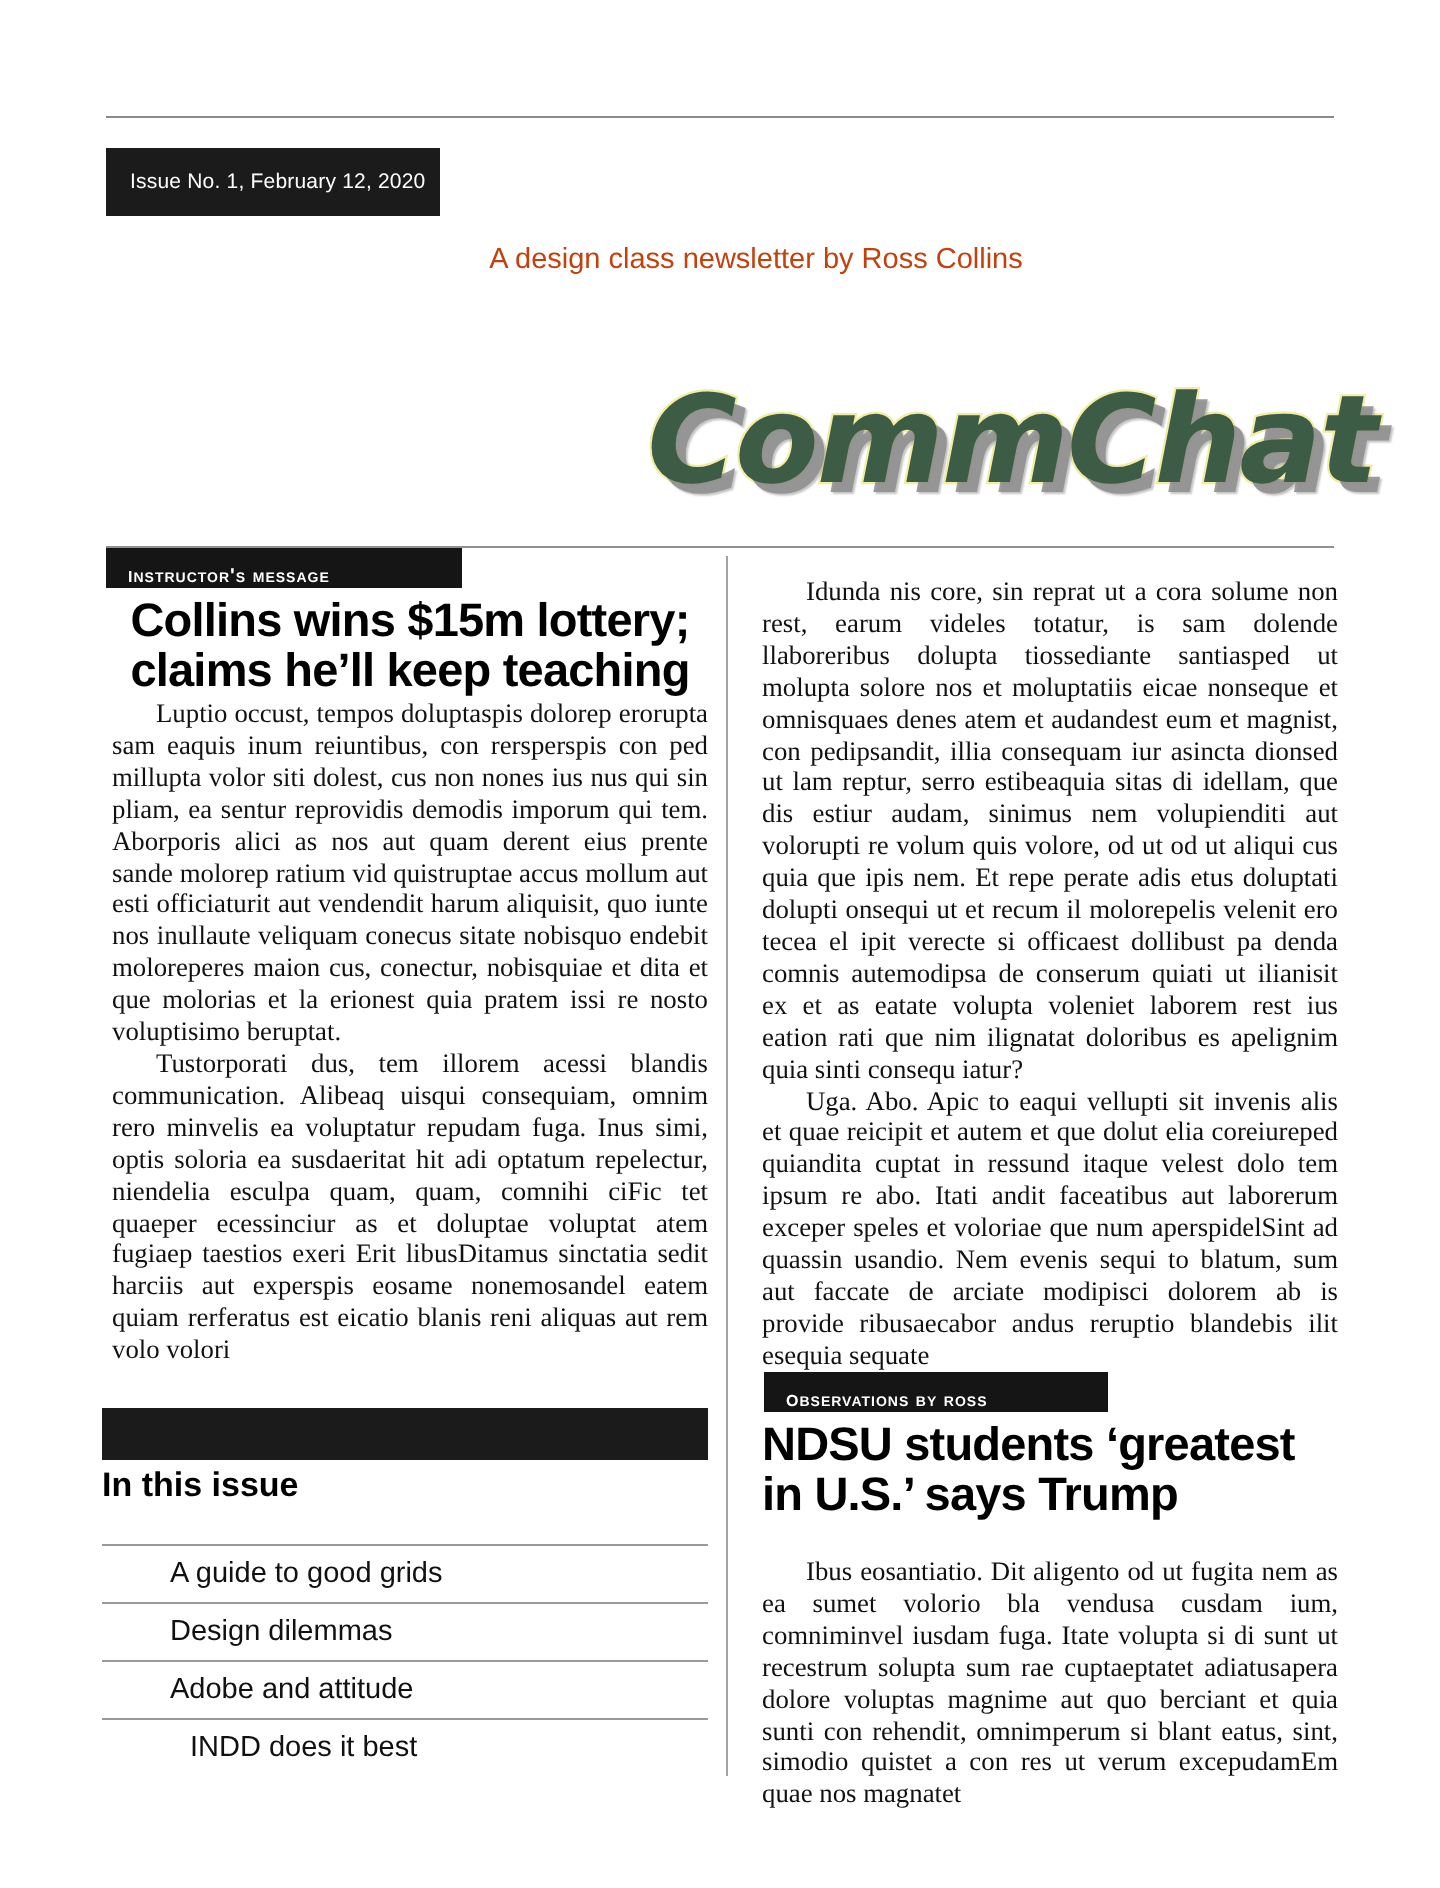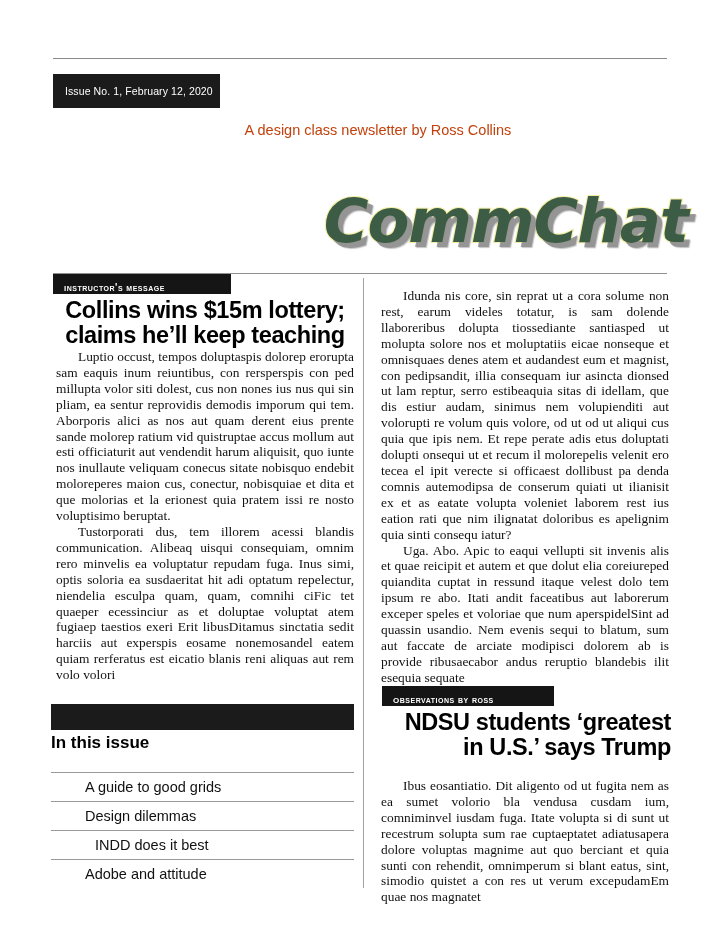--- a/index.html
+++ b/index.html
@@ -128,21 +128,21 @@
   .headline {
     position: absolute;
     font-family: "Liberation Sans", sans-serif;
     font-weight: bold;
     font-size: 23.5px;
     line-height: 25px;
     color: #000000;
     letter-spacing: -0.4px;
   }
   #headline-lottery { left: 55px; top: 298px; width: 300px; text-align: center; }
-  #headline-ndsu { left: 381px; top: 710px; width: 290px; text-align: right; }
+  #headline-ndsu { left: 381px; top: 710px; width: 290px; }
 
   
   .body-col {
     position: absolute;
     font-family: "Liberation Serif", serif;
     font-size: 13.4px;
     line-height: 15.9px;
     color: #111111;
     text-align: justify;
     text-justify: inter-word;
@@ -239,21 +239,21 @@
 
   <div class="toc-black-bar"></div>
   <div class="toc-title">In this issue</div>
   <div class="toc-list">
     <div class="toc-item">
       <span class="toc-label">A guide to good grids</span>
     </div>
     <div class="toc-item">
       <span class="toc-label">Design dilemmas</span>
     </div>
+    <div class="toc-item">
+      <span class="toc-label">Adobe and attitude</span>
+    </div>
     <div class="toc-item indent-more">
       <span class="toc-label">INDD does it best</span>
     </div>
-    <div class="toc-item">
-      <span class="toc-label">Adobe and attitude</span>
-    </div>
   </div>
 
 </div>
 
 </body></html>

